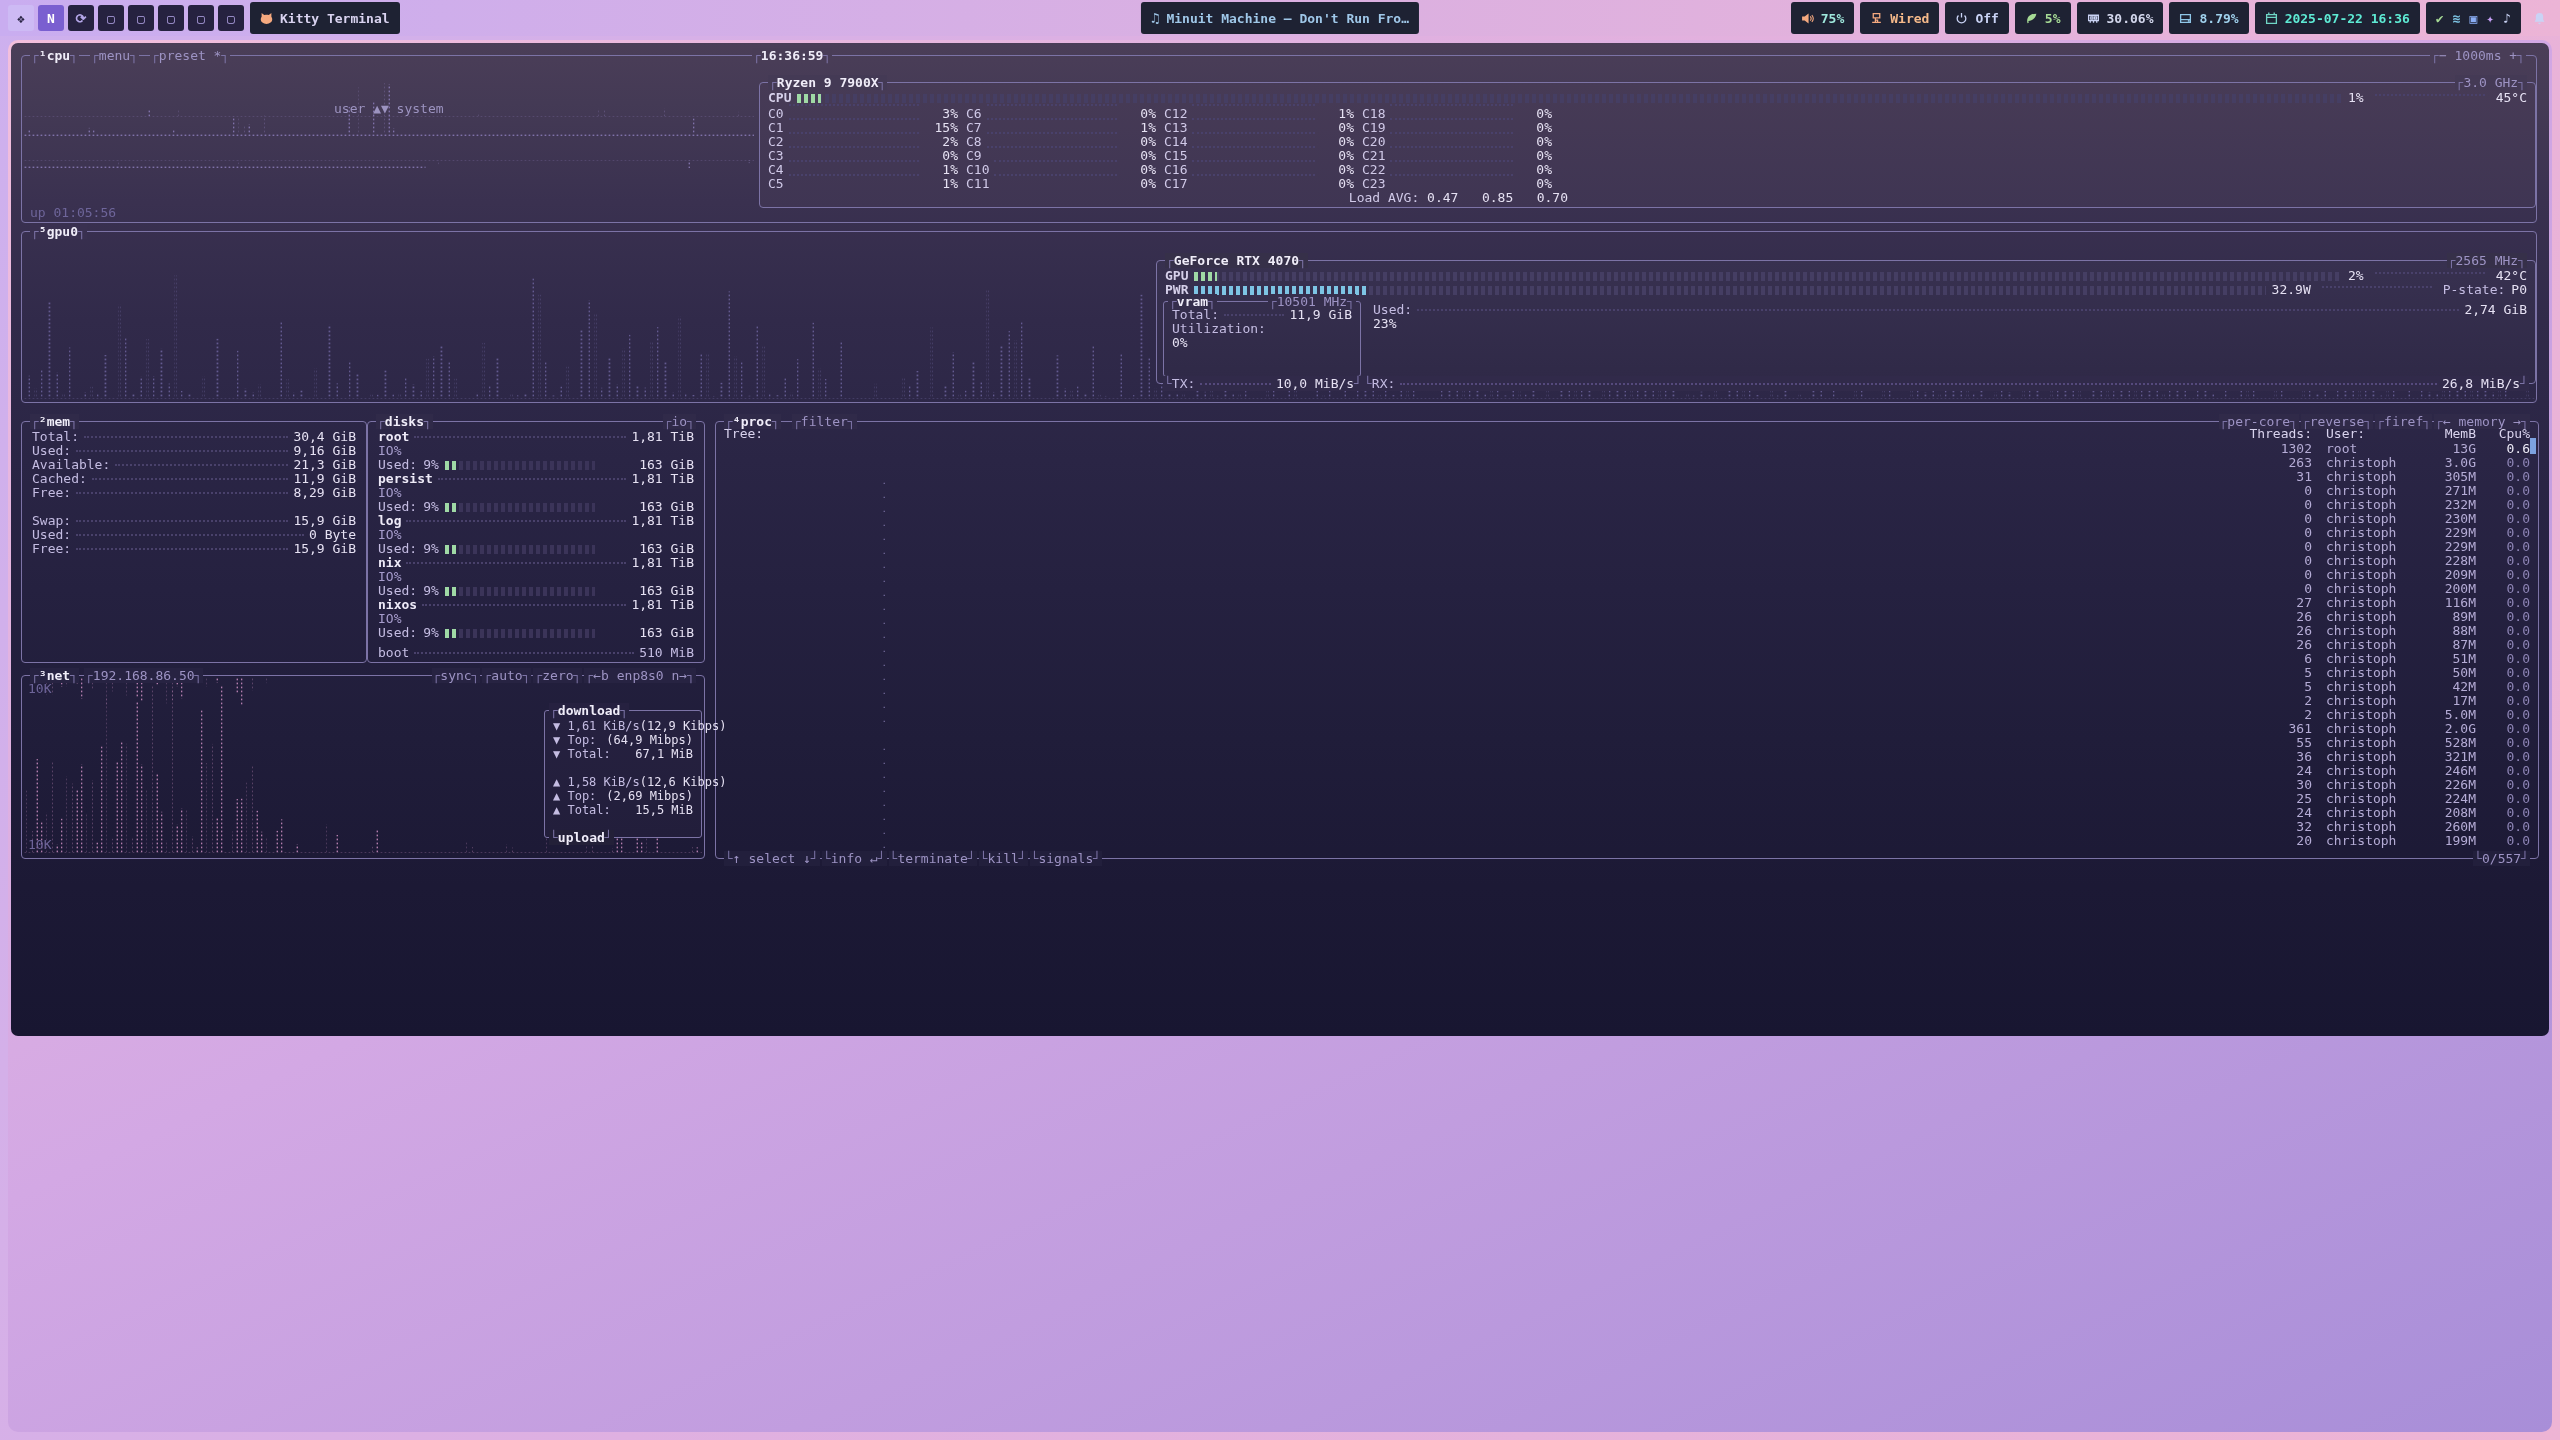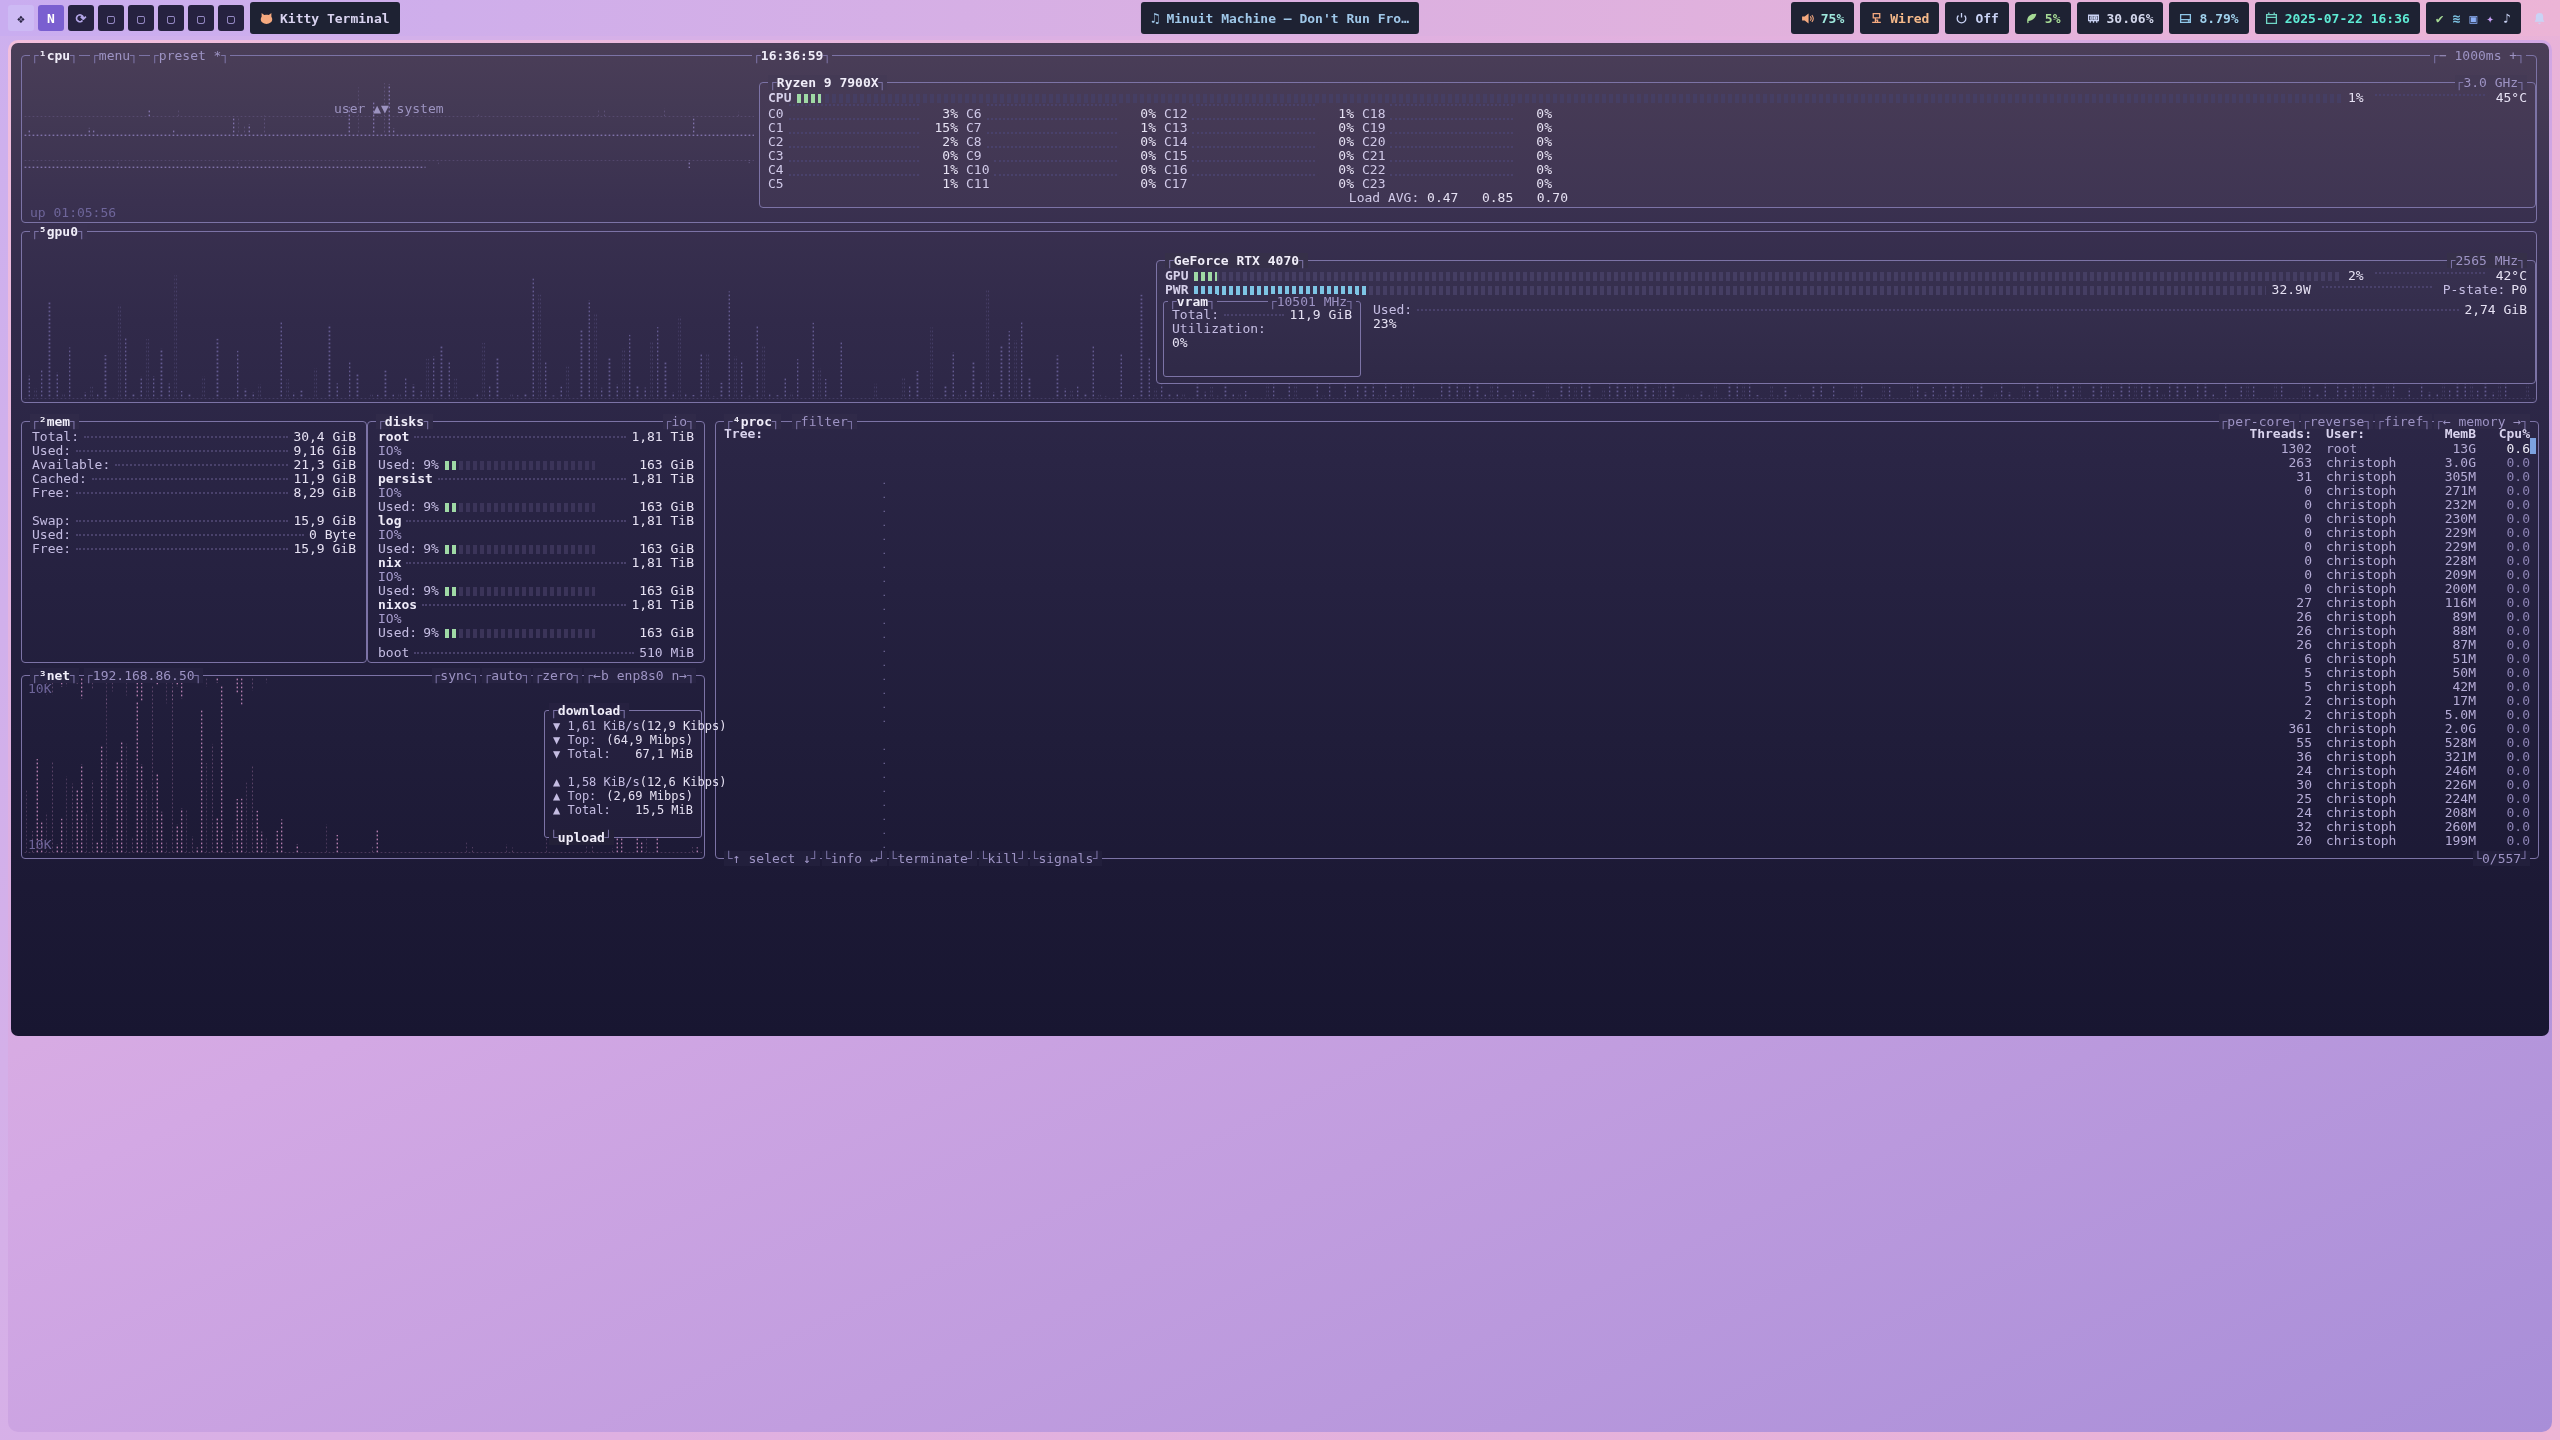--- a/index.html
+++ b/index.html
@@ -131,21 +131,21 @@
   .dlbox{position:absolute;left:522px;top:34px;width:158px;height:128px;border:1px solid var(--border);
      border-radius:3px;background:linear-gradient(180deg,#262140,#221e3b);z-index:3;padding:8px 8px 0}
   .nline{display:flex;align-items:baseline;height:14px;font-size:12px}
   .nline .nl{color:var(--text);white-space:pre}
   .nline .nr{margin-left:auto;color:var(--val);white-space:pre}
   .upgroup{margin-top:14px}
   
   .proc{left:704px;top:378px;width:1824px;height:438px}
   .proc-inner{padding:4px 8px 0}
   .pgrid{display:grid;grid-template-columns:1fr 64px 100px 64px 54px}
-  .phead{height:16px;line-height:16px;color:#d9d3ee;font-weight:bold}
+  .phead{height:16px;line-height:16px;color:#d9d3ee;font-weight:normal}
   .phead .r{text-align:right}
   .phead .u{padding-left:14px}
   .prow{height:14px;line-height:14px;cursor:pointer}
   .ptree{white-space:pre;overflow:hidden}
   .tglyph{color:#837aae}
   .ppid{color:#b0a7d4;margin-right:7px}
   .pname{color:var(--blue);margin-right:7px}
   .pcmd{color:#685f92}
   .pth{text-align:right;color:#b5acd6}
   .pu{padding-left:14px;color:#b5acd6}
@@ -784,20 +784,32 @@
       <div class="gf-right">
         <div class="kv">
           <span class="lbl">Used:</span>
           <span class="leader"></span>
           <span class="val">2,74 GiB</span>
         </div>
         <div class="kv">
           <span class="val">23%</span>
         </div>
       </div>
+      <div class="gf-bottom">
+        <span class="gf-bitem gf-tx bg-gfb">
+          <span>TX:</span>
+          <span class="leader"></span>
+          <span class="mval">10,0 MiB/s</span>
+        </span>
+        <span class="gf-bitem gf-rx bg-gfb">
+          <span>RX:</span>
+          <span class="leader"></span>
+          <span class="mval">26,8 MiB/s</span>
+        </span>
+      </div>
     </div>
   </section>
 
   <section class="panel mem">
     <span class="ptitle bg-mid" style="left:8px"><b>²mem</b></span>
     <div class="mem-inner">
       <div>
 
       <div class="mem-row">
             <div class="kv">

